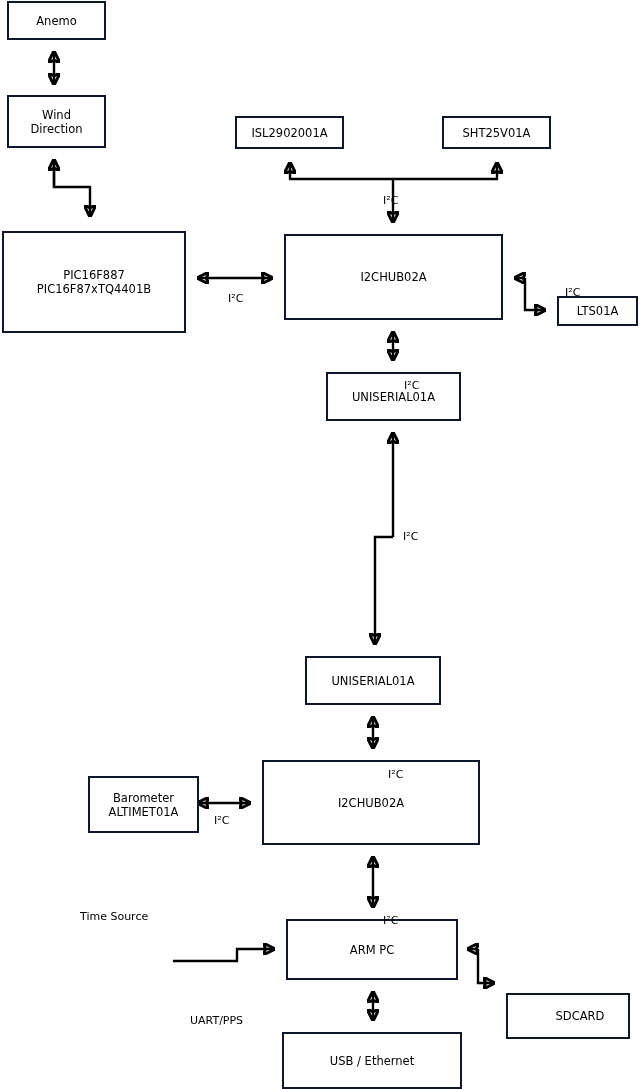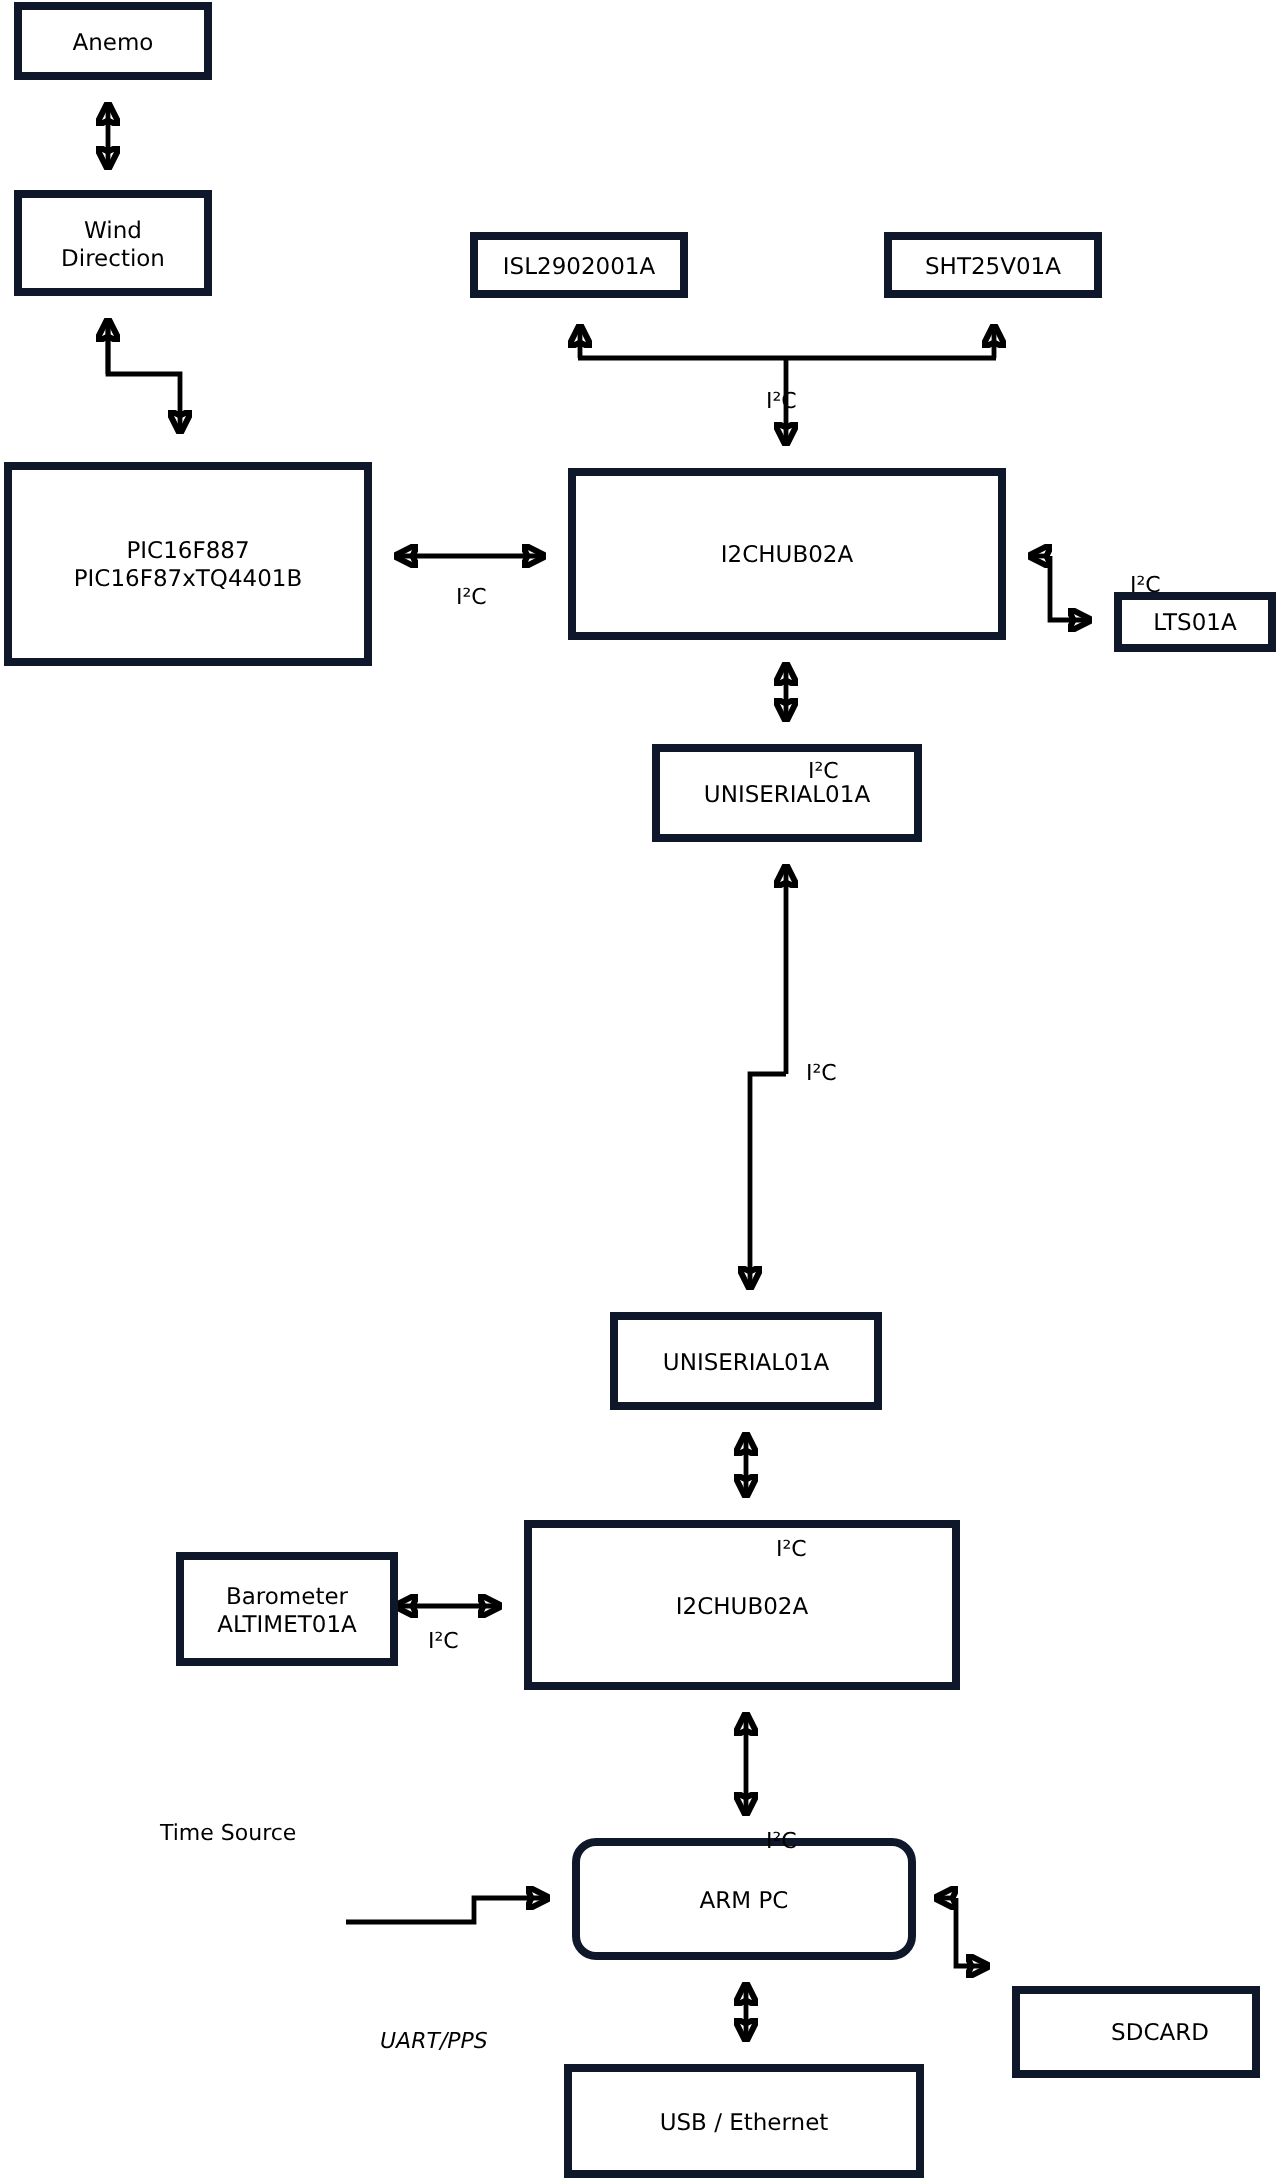--- a/index.html
+++ b/index.html
@@ -15,21 +15,21 @@
   #diagram {
     position: relative;
     width: 640px;
     height: 1089px;
     background: #ffffff;
     overflow: hidden;
   }
   .node {
     position: absolute;
     box-sizing: border-box;
-    border: 4px solid #0f172a;
+    border: 2px solid #0f172a;
     background: #ffffff;
     display: flex;
     align-items: center;
     justify-content: center;
     text-align: center;
     font-size: 11.5px;
     line-height: 14px;
     color: #000000;
     white-space: pre-line;
     padding: 2px 4px;
@@ -132,21 +132,21 @@
   <div class="node" style="left:326px; top:372px; width:135px; height:49px;">UNISERIAL01A</div>
 
   <div class="node" style="left:305px; top:656px; width:136px; height:49px;">UNISERIAL01A</div>
 
   <div class="node" style="left:76px;  top:776px; width:111px; height:57px;margin-left:12px;">Barometer
 ALTIMET01A</div>
 
   <div class="node" style="left:262px; top:760px; width:218px; height:85px;">I2CHUB02A</div>
 
 
-  <div class="node" style="left:286px; top:919px; width:172px; height:61px;border-radius:12px;">ARM PC</div>
+  <div class="node" style="left:286px; top:919px; width:172px; height:61px;">ARM PC</div>
 
   <div class="node" style="left:506px; top:993px; width:124px; height:46px;padding-left:28px;">SDCARD</div>
 
   <div class="node" style="left:282px; top:1032px; width:180px; height:57px;">USB / Ethernet</div>
 
   <div class="edge-label" style="left:383px; top:152px;">I²C</div>
 
   <div class="edge-label" style="left:228px; top:250px;">I²C</div>
 
   <div class="edge-label" style="left:565px; top:244px;">I²C</div>
@@ -154,17 +154,17 @@
   <div class="edge-label" style="left:404px; top:337px;">I²C</div>
 
   <div class="edge-label" style="left:403px; top:488px;">I²C</div>
 
   <div class="edge-label" style="left:388px; top:726px;">I²C</div>
 
   <div class="edge-label" style="left:214px; top:772px;">I²C</div>
 
   <div class="edge-label" style="left:383px; top:872px;">I²C</div>
 
-  <div class="edge-label" style="left:190px; top:972px;font-style:italic;">UART/PPS</div>
+  <div class="edge-label" style="left:190px; top:972px;">UART/PPS</div>
 
   <div class="free-label" style="left:80px; top:910px;">Time Source</div>
 
 </div>
 
 </body></html>

